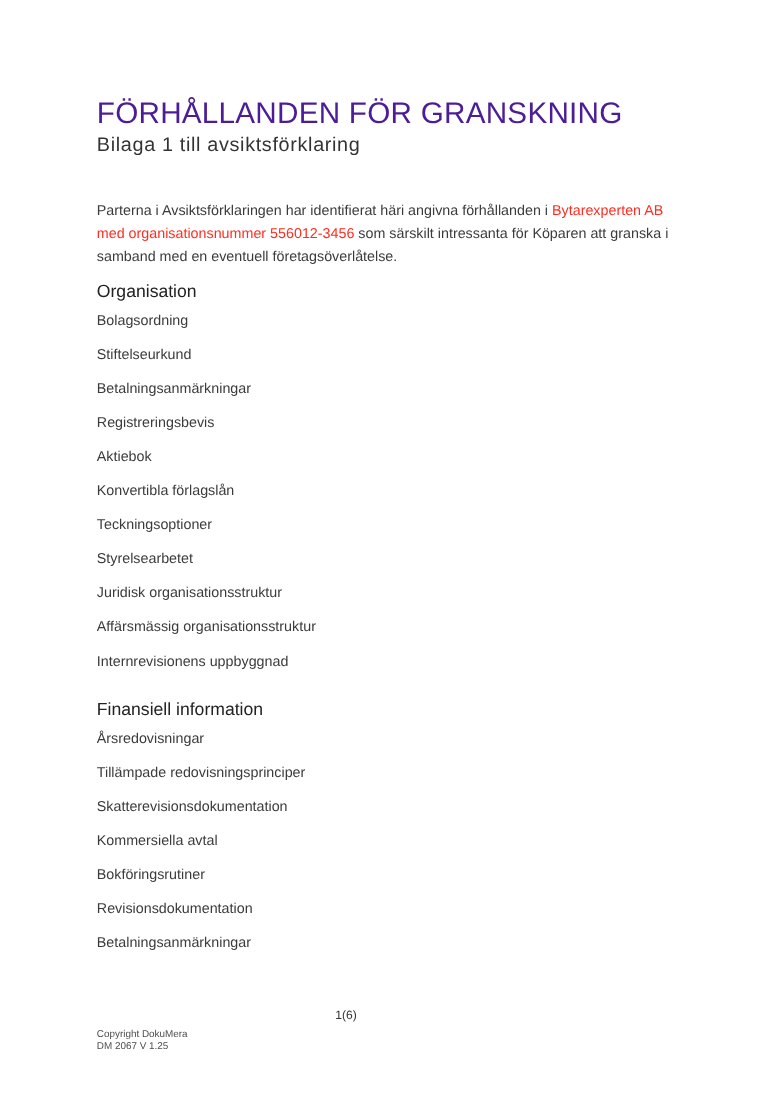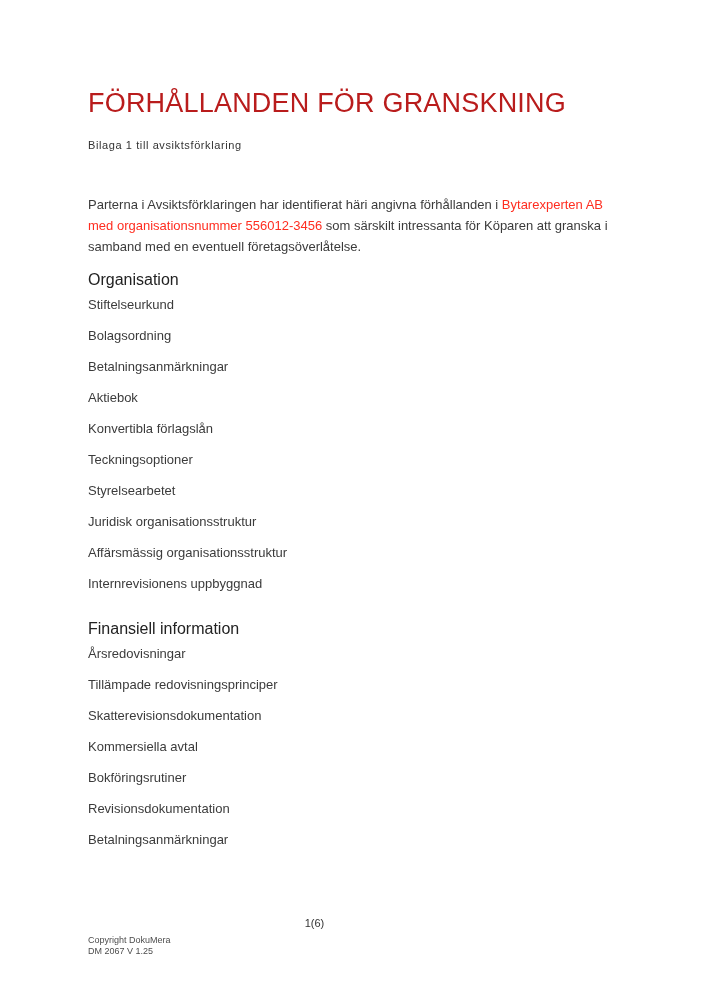--- a/index.html
+++ b/index.html
@@ -17,26 +17,26 @@
     height: 1000px;
     background: #ffffff;
   }
   .content {
     padding: 88px 84px 0 88px;
   }
   .doc-title {
     font-size: 27px;
     font-weight: 400;
     letter-spacing: 0.2px;
-    color: #b91c1c;
+    color: #4c1d95;
     line-height: 30px;
   }
   .doc-subtitle {
-    margin-top: 18px;
-    font-size: 11px;
+    margin-top: 4px;
+    font-size: 18px;
     letter-spacing: 0.6px;
     color: #333333;
     line-height: 18px;
   }
   .intro {
     margin-top: 40px;
     font-size: 13px;
     line-height: 21px;
     color: #3b3b3b;
     width: 540px;
@@ -89,23 +89,24 @@
 <div class="page">
   <div class="content">
 
     <h1 class="doc-title">FÖRHÅLLANDEN FÖR GRANSKNING</h1>
     <div class="doc-subtitle">Bilaga 1 till avsiktsförklaring</div>
 
     <p class="intro"><span>Parterna i Avsiktsförklaringen har identifierat häri angivna förhållanden i </span><span class="highlight-red">Bytarexperten AB med organisationsnummer 556012-3456</span><span> som särskilt intressanta för Köparen att granska i samband med en eventuell företagsöverlåtelse.</span></p>
 
     <h2 class="section-heading first">Organisation</h2>
     <div class="item-list">
+      <div class="item">Bolagsordning</div>
       <div class="item">Stiftelseurkund</div>
-      <div class="item">Bolagsordning</div>
       <div class="item">Betalningsanmärkningar</div>
+      <div class="item">Registreringsbevis</div>
       <div class="item">Aktiebok</div>
       <div class="item">Konvertibla förlagslån</div>
       <div class="item">Teckningsoptioner</div>
       <div class="item">Styrelsearbetet</div>
       <div class="item">Juridisk organisationsstruktur</div>
       <div class="item">Affärsmässig organisationsstruktur</div>
       <div class="item">Internrevisionens uppbyggnad</div>
     </div>
 
     <h2 class="section-heading second">Finansiell information</h2>

